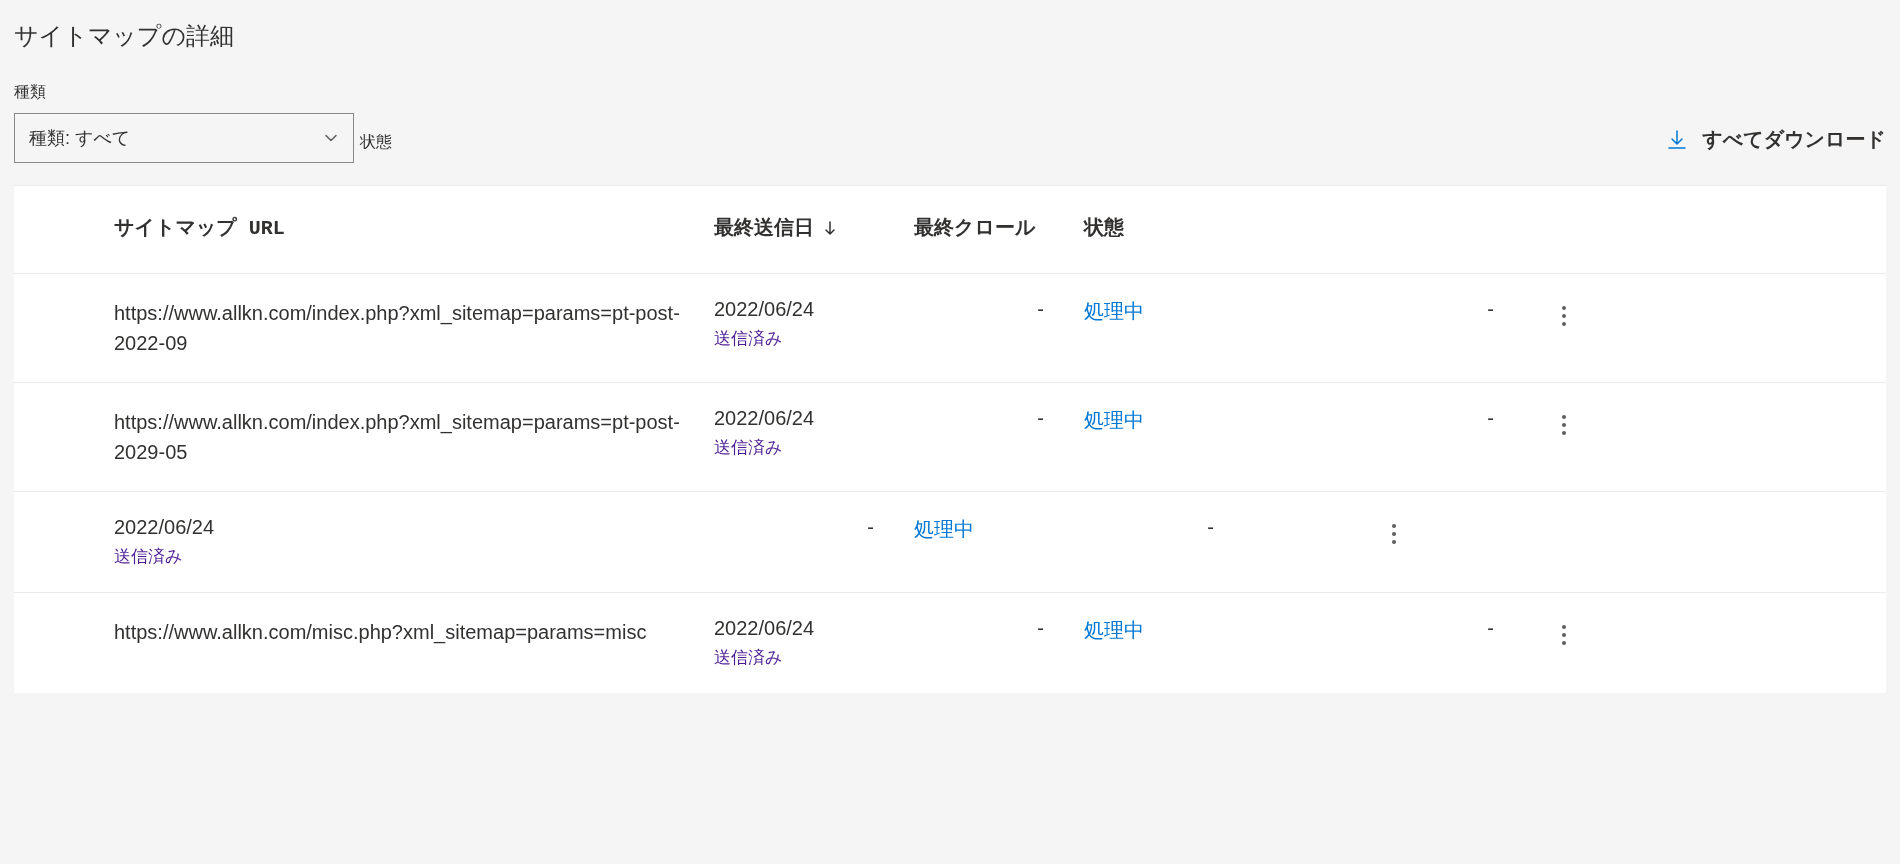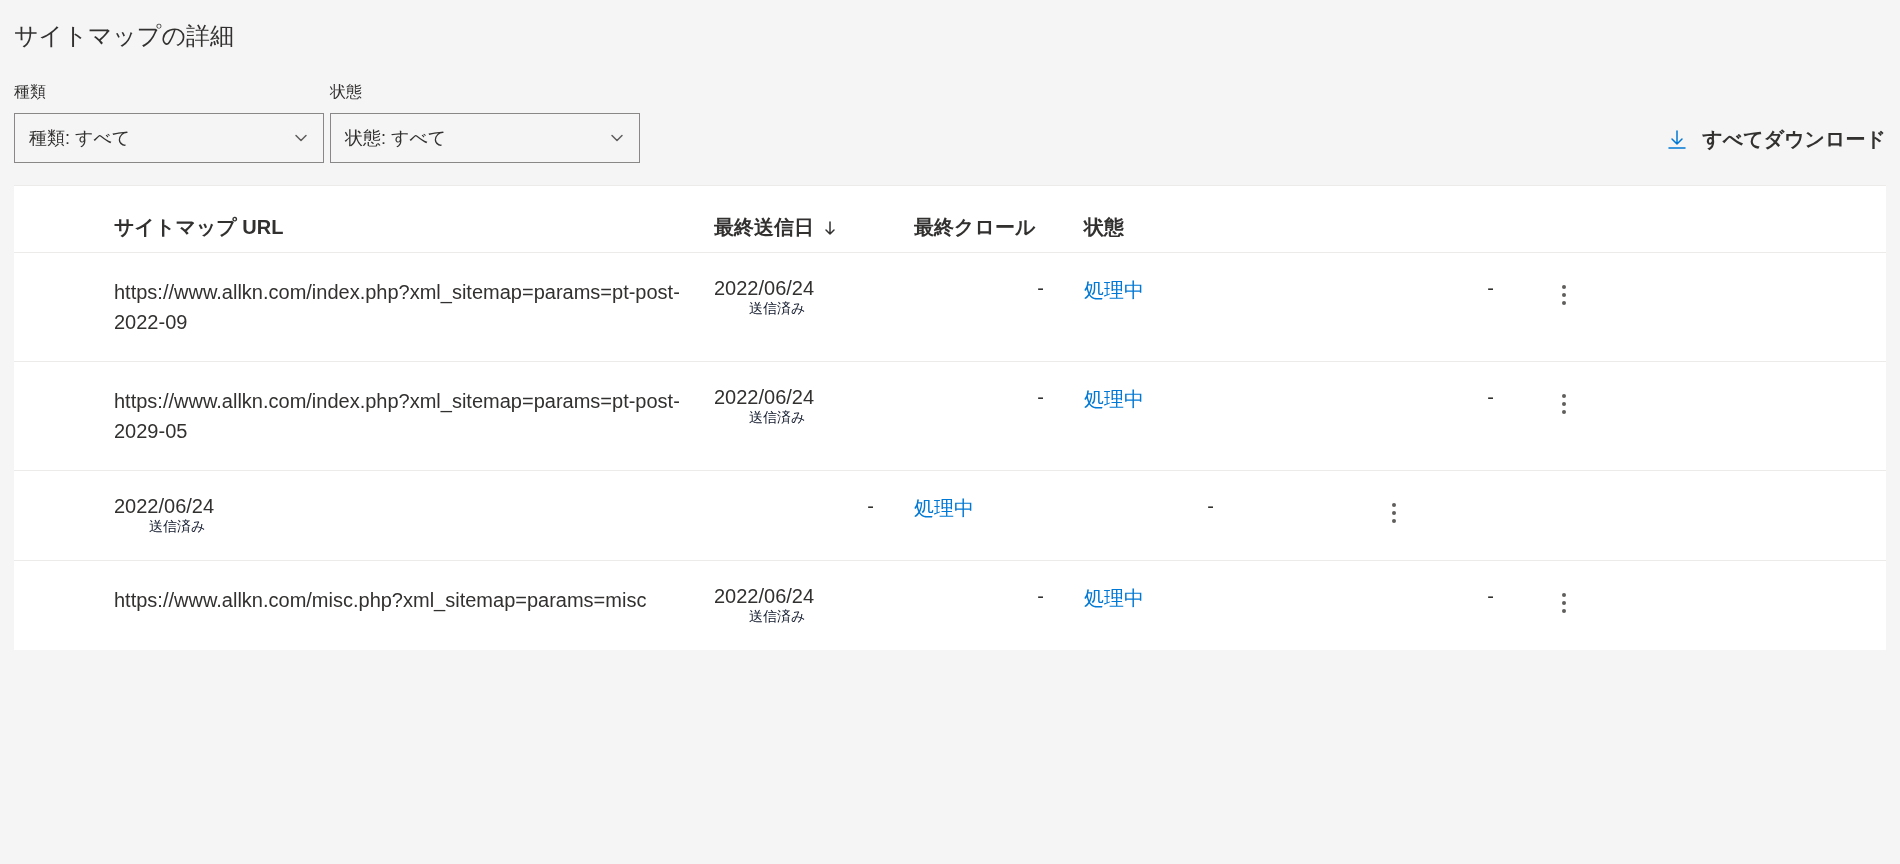--- a/index.html
+++ b/index.html
@@ -29,21 +29,21 @@
       display: flex;
       flex-direction: column;
     }
     .filter-label {
       font-size: 16px;
       color: #323130;
       margin-bottom: 10px;
     }
     .dropdown {
       position: relative;
-      width: 310px;
+      width: 340px;
       height: 50px;
       border: 1px solid #8a8886;
       background: #f5f5f5;
       display: flex;
       align-items: center;
       justify-content: space-between;
       padding: 0 14px;
       cursor: pointer;
       font-size: 18px;
       color: #323130;
@@ -72,23 +72,24 @@
       height: 22px;
       color: #0078d4;
     }
     .table-container {
       background: #ffffff;
       border-top: 1px solid #edebe9;
     }
     .table-header {
       display: grid;
       grid-template-columns: 600px 200px 170px 170px 280px 60px;
-      padding: 28px 0 11px 100px;
+      padding: 28px 0 32px 100px;
       border-bottom: 1px solid #edebe9;
       align-items: center;
+      font-family: Liberation Mono, monospace;
     }
     .header-cell {
       font-size: 20px;
       font-weight: 600;
       color: #323130;
       display: flex;
       align-items: center;
       gap: 8px;
     }
     .sort-arrow {
@@ -111,29 +112,29 @@
     .url-cell {
       font-size: 20px;
       color: #323130;
       line-height: 1.5;
       padding-right: 30px;
       word-break: break-all;
     }
     .date-cell {
       display: flex;
       flex-direction: column;
+      gap: 6px;
     }
     .date-value {
       font-size: 20px;
       color: #323130;
     }
     .date-status {
-      font-size: 14px;
-      color: #0f172a;
-      margin-left: 35px;
+      font-size: 17px;
+      color: #4c1d95;
     }
     .crawl-cell {
       font-size: 20px;
       color: #323130;
       text-align: right;
       padding-right: 40px;
     }
     .status-cell {
       font-size: 20px;
       color: #0078d4;
@@ -176,28 +177,20 @@
       <span class="chevron">
         <svg width="14" height="14" viewBox="0 0 14 14" fill="none">
           <path d="M2 4.5L7 9.5L12 4.5" stroke="#605e5c" stroke-width="1.5" stroke-linecap="round" stroke-linejoin="round"></path>
         </svg>
       </span>
     </div>
   </div>
 
   <div class="filter-group">
     <label class="filter-label">状態</label>
-    <div class="dropdown">
-      <span>状態: すべて</span>
-      <span class="chevron">
-        <svg width="14" height="14" viewBox="0 0 14 14" fill="none">
-          <path d="M2 4.5L7 9.5L12 4.5" stroke="#605e5c" stroke-width="1.5" stroke-linecap="round" stroke-linejoin="round"></path>
-        </svg>
-      </span>
-    </div>
   </div>
 
   <div class="download-all">
     <span class="download-icon">
       <svg width="22" height="22" viewBox="0 0 22 22" fill="none">
         <path d="M11 2V15M11 15L6 10M11 15L16 10M3 19H19" stroke="#0078d4" stroke-width="1.5" stroke-linecap="round" stroke-linejoin="round"></path>
       </svg>
     </span>
     <span>すべてダウンロード</span>
   </div>

